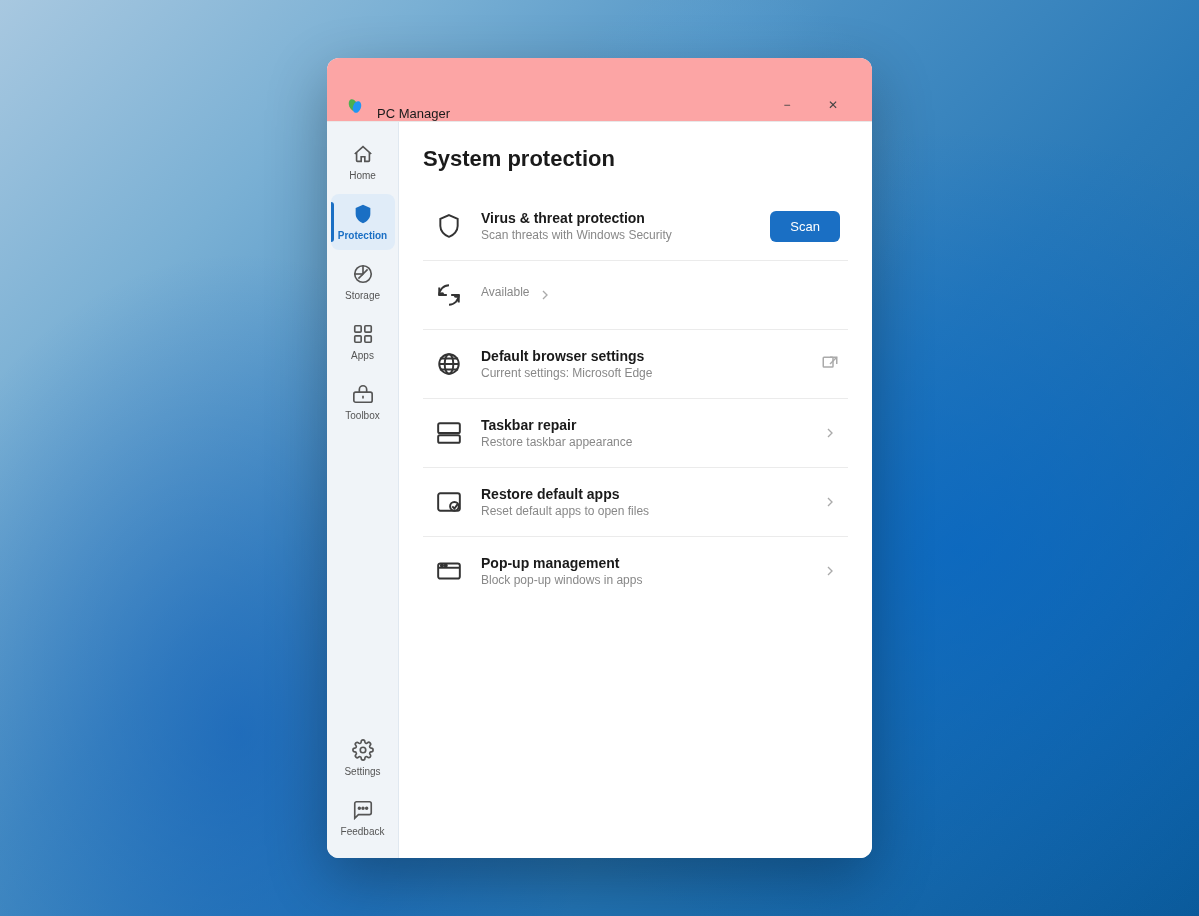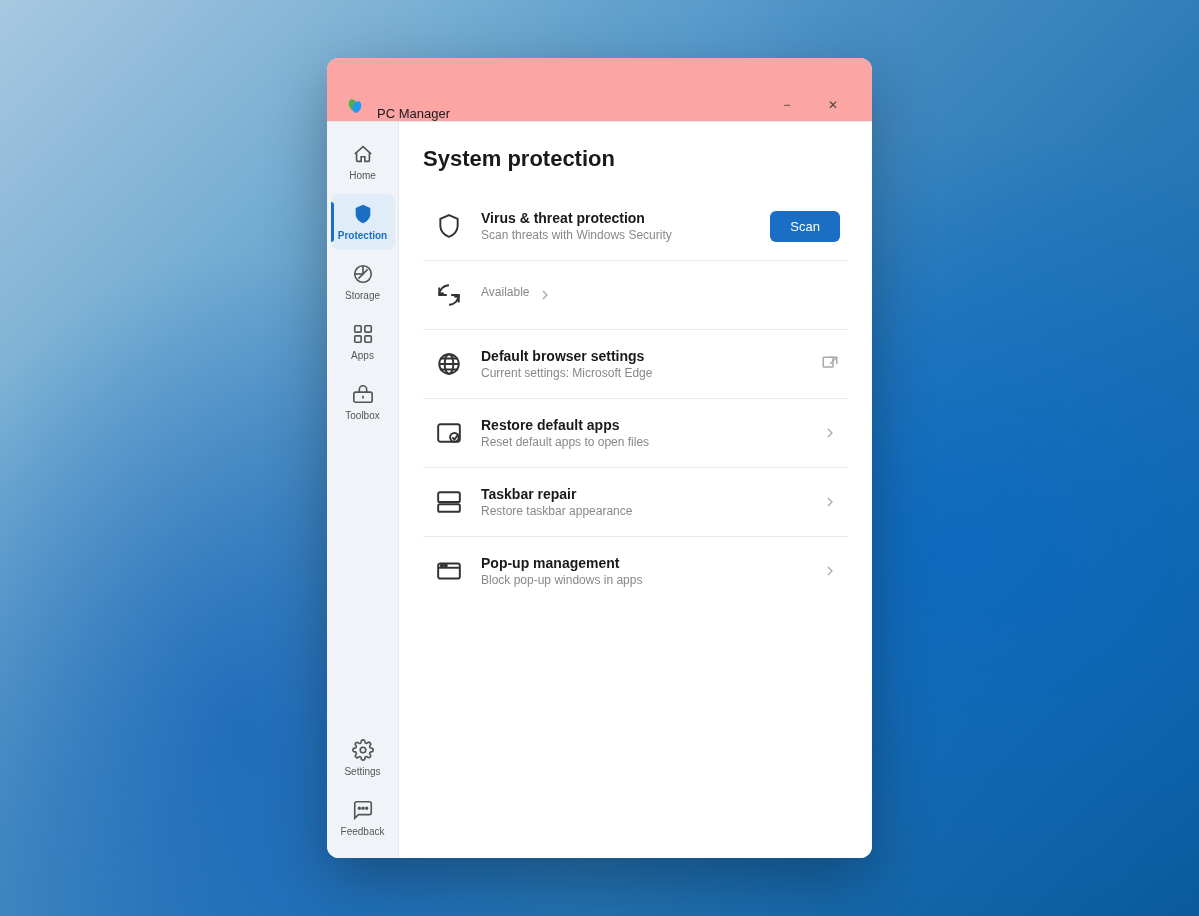--- a/index.html
+++ b/index.html
@@ -453,48 +453,48 @@
                 <path d="M12 3h9v9"></path>
                 <line x1="12" y1="12" x2="21" y2="3"></line>
               </svg>
             </div>
           </div>
         </div>
 
         <div class="protection-item">
           <div class="item-icon">
             <svg width="26" height="26" viewBox="0 0 24 24" fill="none" stroke="#333" stroke-width="1.8">
-              <rect x="2" y="4" width="20" height="16" rx="2"></rect>
-              <circle cx="17" cy="16" r="4" fill="white" stroke="#333" stroke-width="1.8"></circle>
-              <path d="M15 16 L17 18 L20 14" stroke="#333" stroke-width="1.8" fill="none"></path>
+              <rect x="2" y="14" width="20" height="7" rx="1.5"></rect>
+              <rect x="2" y="3" width="20" height="9" rx="1.5"></rect>
             </svg>
           </div>
           <div class="item-text">
-            <div class="item-title">Restore default apps</div>
-            <div class="item-subtitle">Reset default apps to open files</div>
+            <div class="item-title">Taskbar repair</div>
+            <div class="item-subtitle">Restore taskbar appearance</div>
           </div>
           <div class="item-action">
             <div class="chevron-btn">
               <svg width="16" height="16" viewBox="0 0 24 24" fill="none" stroke="#aaa" stroke-width="2">
                 <polyline points="9 18 15 12 9 6"></polyline>
               </svg>
             </div>
           </div>
         </div>
 
         <div class="protection-item">
           <div class="item-icon">
             <svg width="26" height="26" viewBox="0 0 24 24" fill="none" stroke="#333" stroke-width="1.8">
-              <rect x="2" y="14" width="20" height="7" rx="1.5"></rect>
-              <rect x="2" y="3" width="20" height="9" rx="1.5"></rect>
+              <rect x="2" y="4" width="20" height="16" rx="2"></rect>
+              <circle cx="17" cy="16" r="4" fill="white" stroke="#333" stroke-width="1.8"></circle>
+              <path d="M15 16 L17 18 L20 14" stroke="#333" stroke-width="1.8" fill="none"></path>
             </svg>
           </div>
           <div class="item-text">
-            <div class="item-title">Taskbar repair</div>
-            <div class="item-subtitle">Restore taskbar appearance</div>
+            <div class="item-title">Restore default apps</div>
+            <div class="item-subtitle">Reset default apps to open files</div>
           </div>
           <div class="item-action">
             <div class="chevron-btn">
               <svg width="16" height="16" viewBox="0 0 24 24" fill="none" stroke="#aaa" stroke-width="2">
                 <polyline points="9 18 15 12 9 6"></polyline>
               </svg>
             </div>
           </div>
         </div>
 

